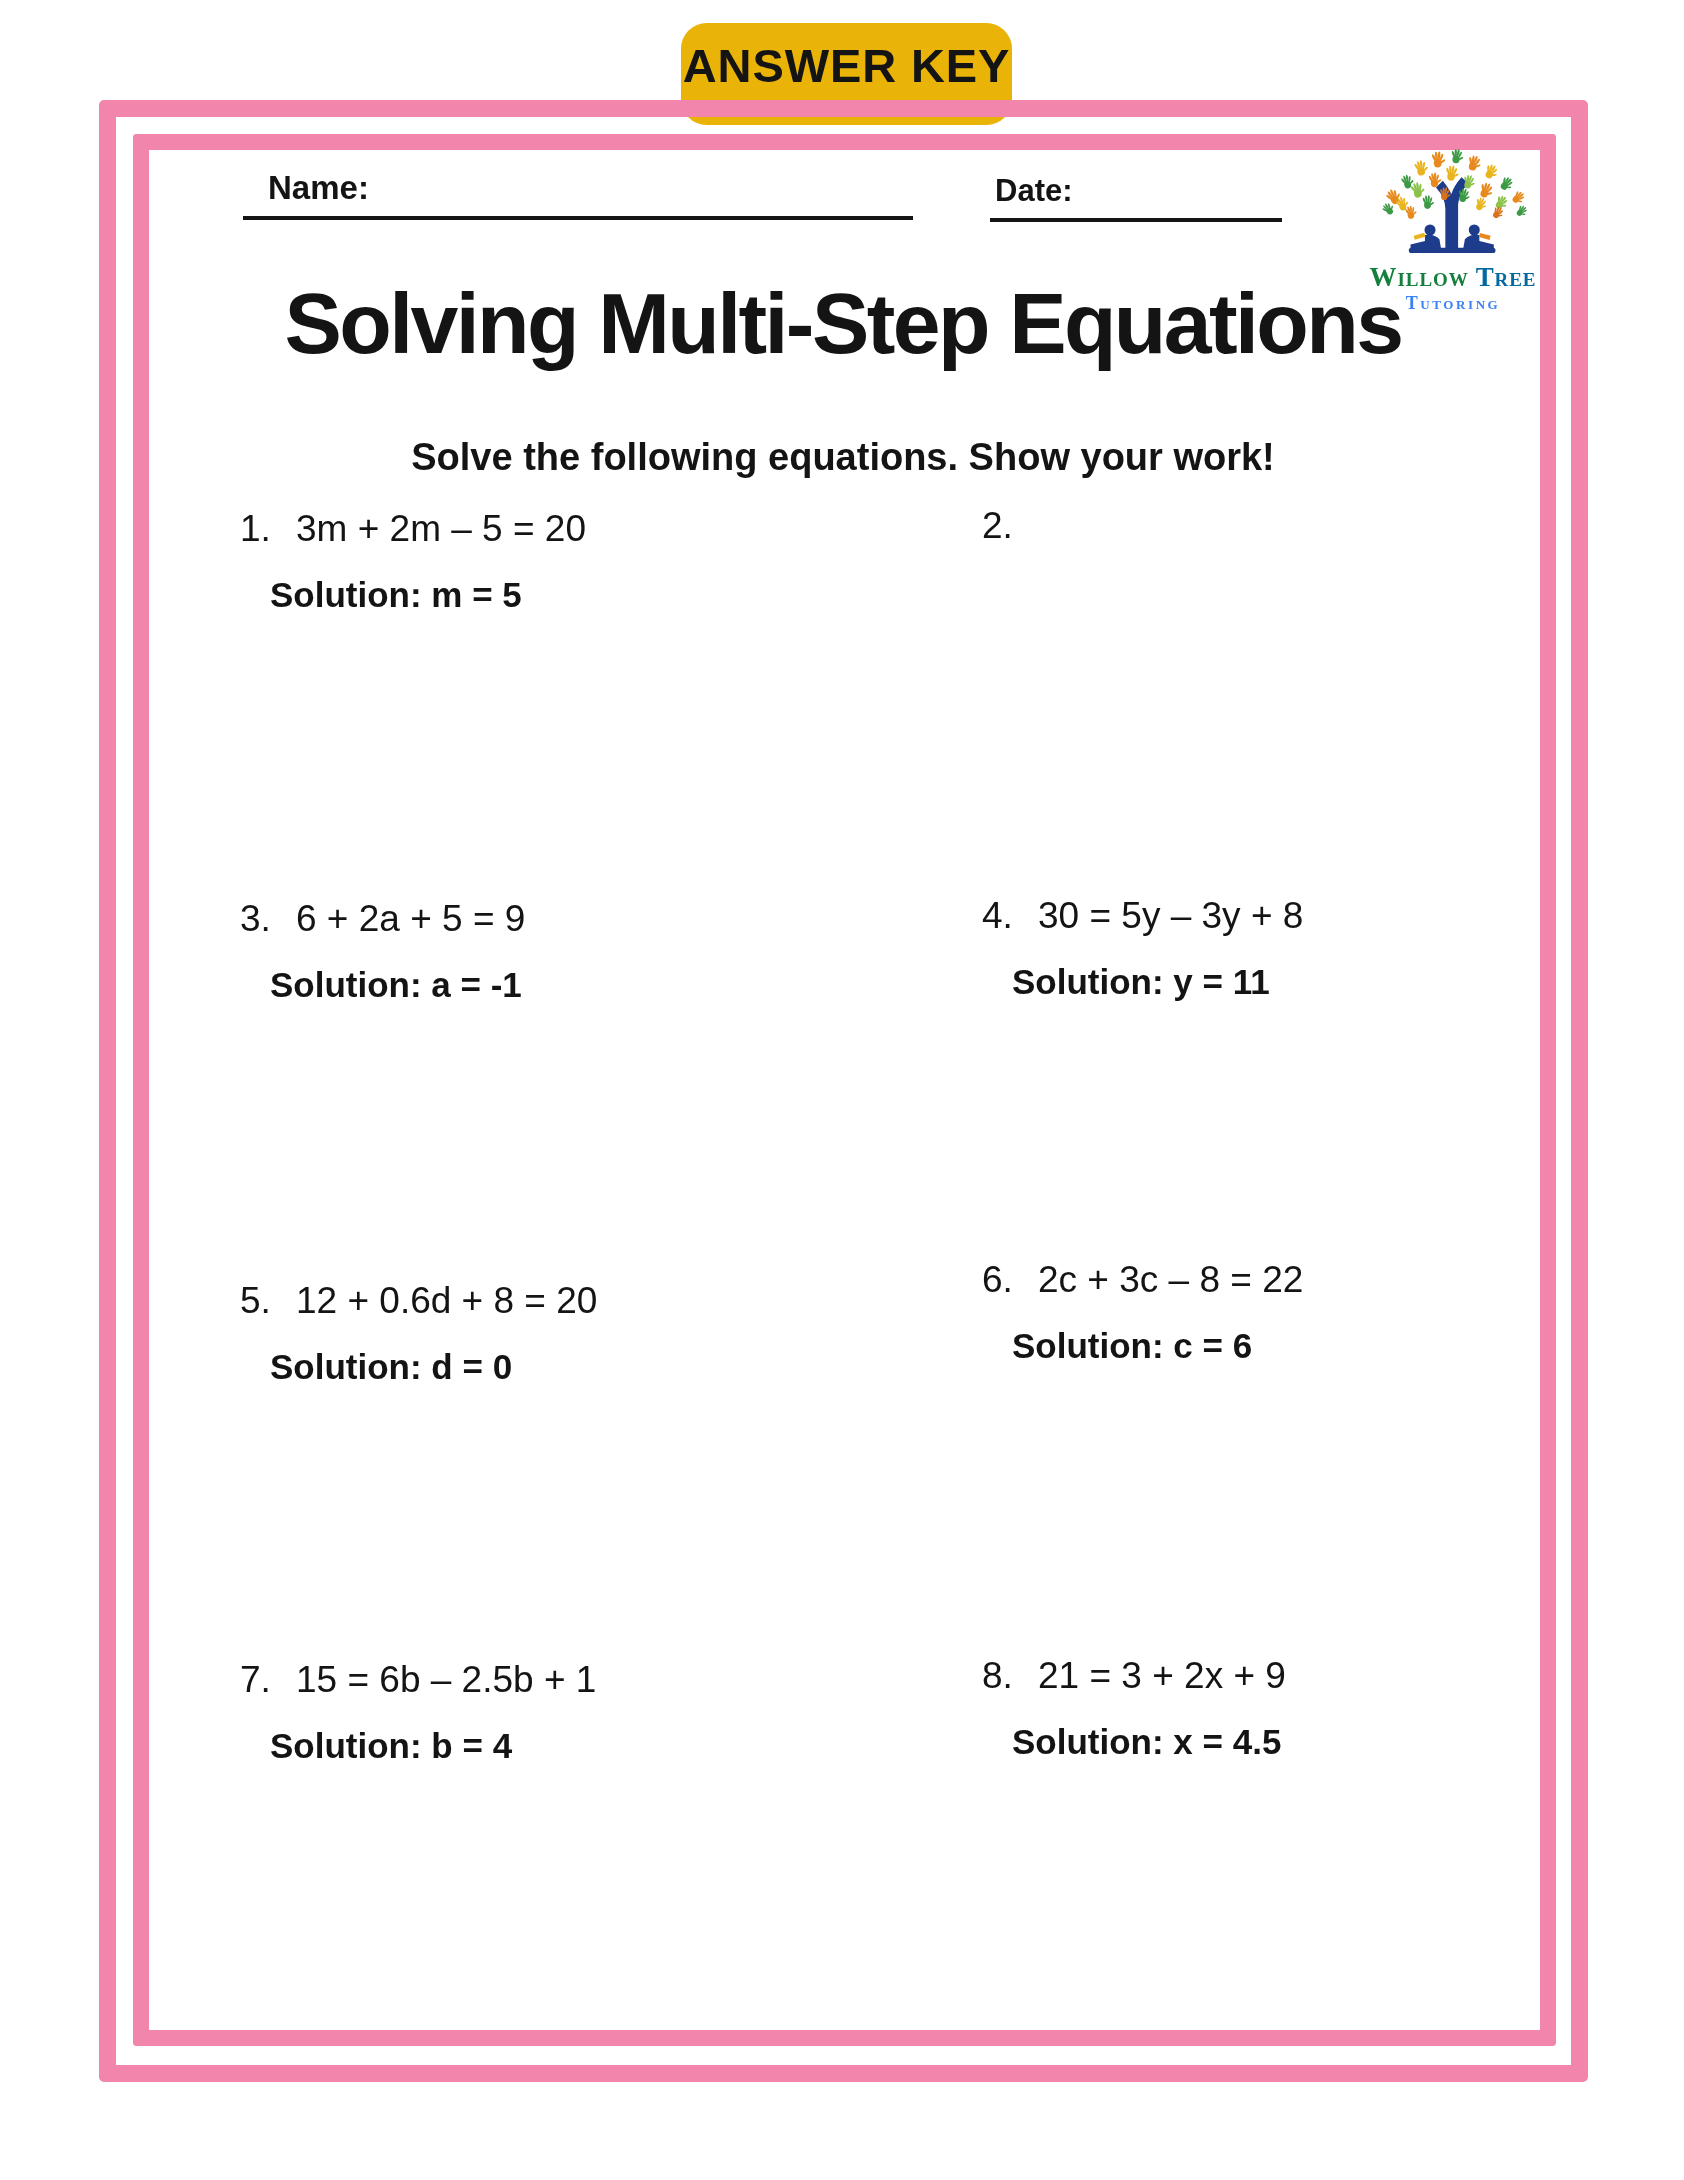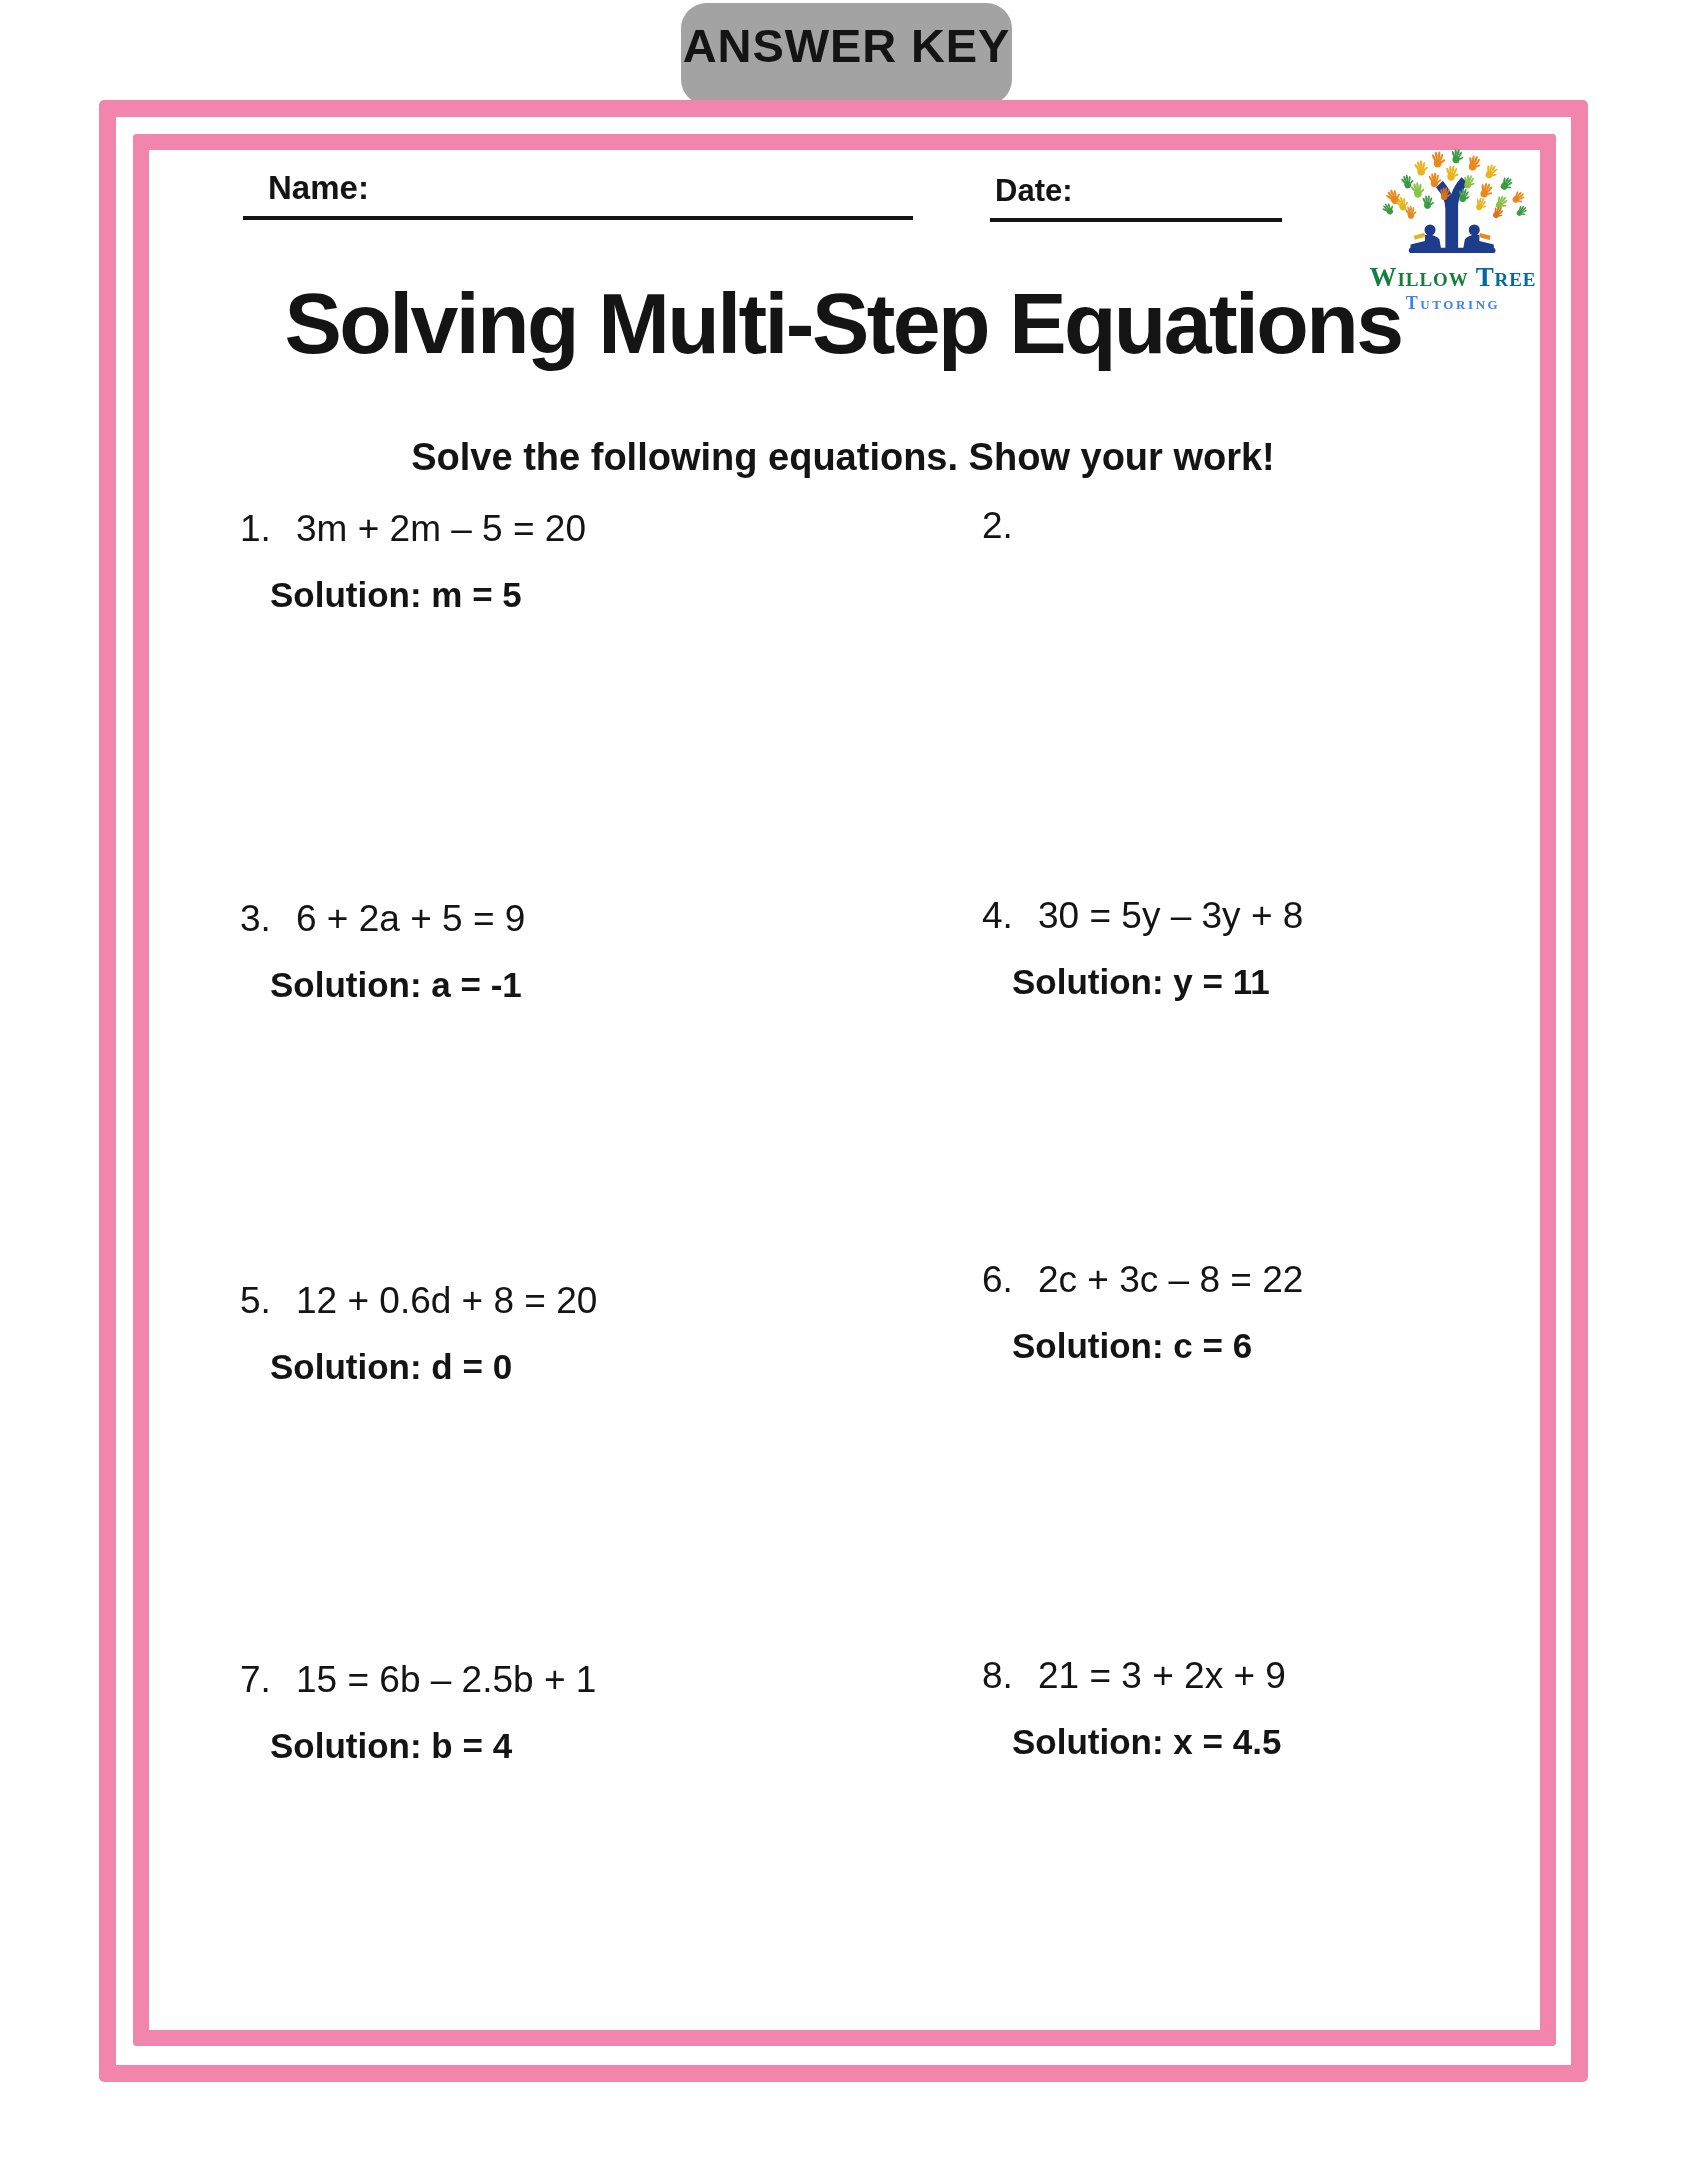--- a/index.html
+++ b/index.html
@@ -10,23 +10,23 @@
     height: 2181px;
     background: #ffffff;
     font-family: "Liberation Sans", sans-serif;
     color: #141414;
     overflow: hidden;
   }
   .abs { position: absolute; }
 
   
   .answer-key-badge {
-    left: 681px; top: 3px;
+    left: 681px; top: 23px;
     width: 331px; height: 102px;
-    background: #a3a3a3;
+    background: #eab308;
     border-radius: 25.6px;
     display: flex; align-items: flex-start; justify-content: center;
     padding-top: 15.3px;
     z-index: 1;
   }
   .answer-key-badge span {
     font-size: 47px;
     font-weight: 600;
     letter-spacing: 0.9px;
     color: #141414;

